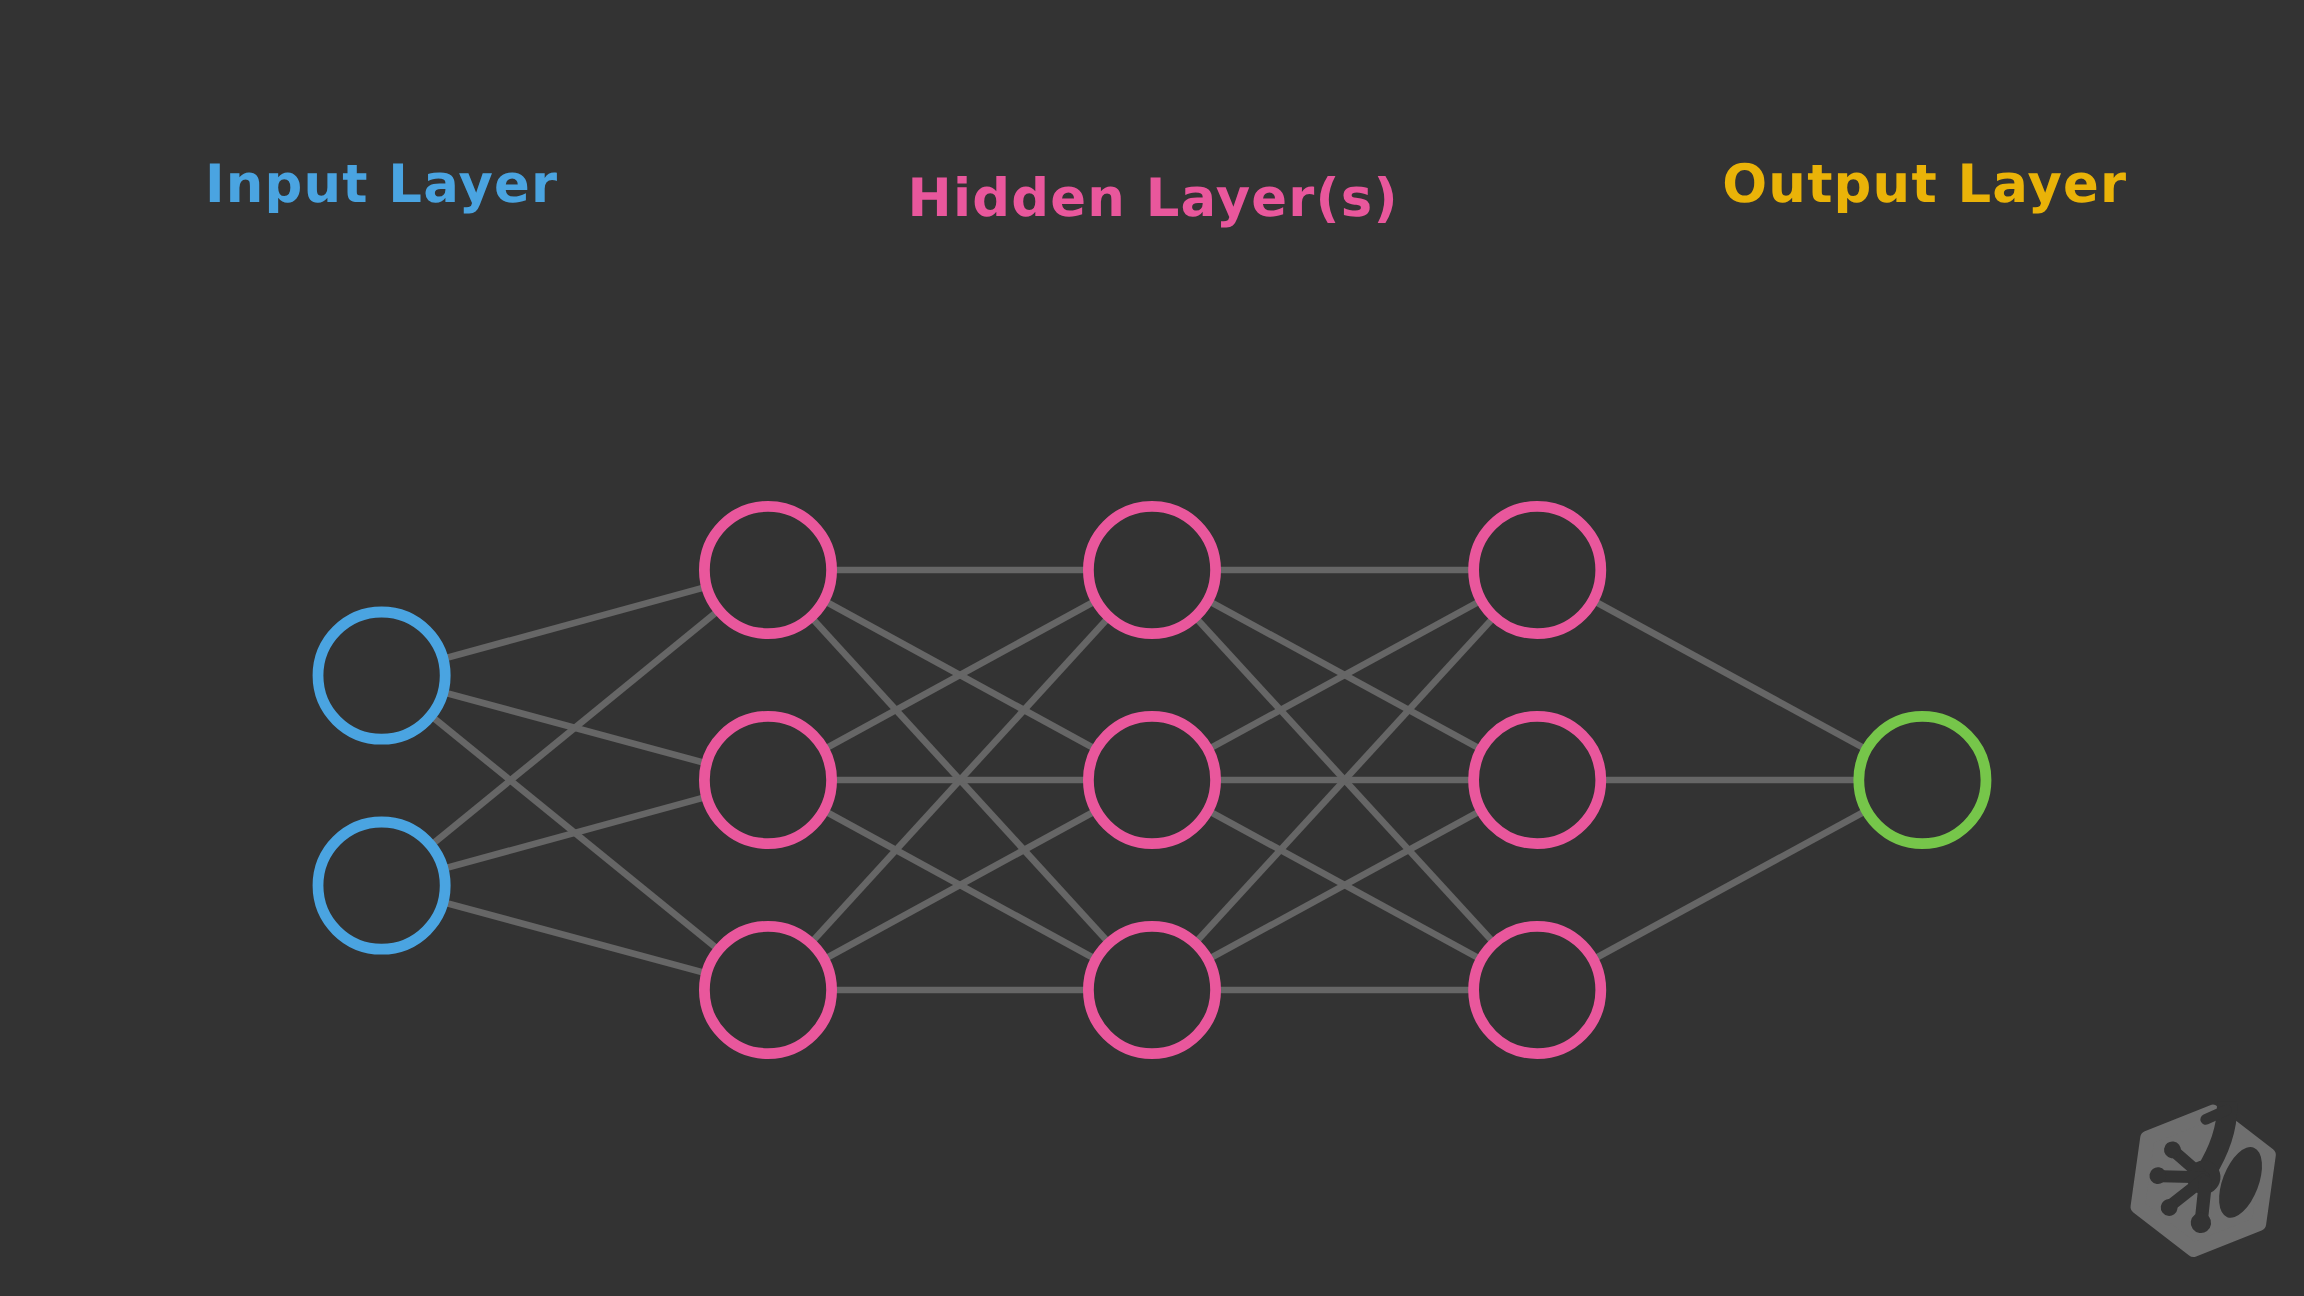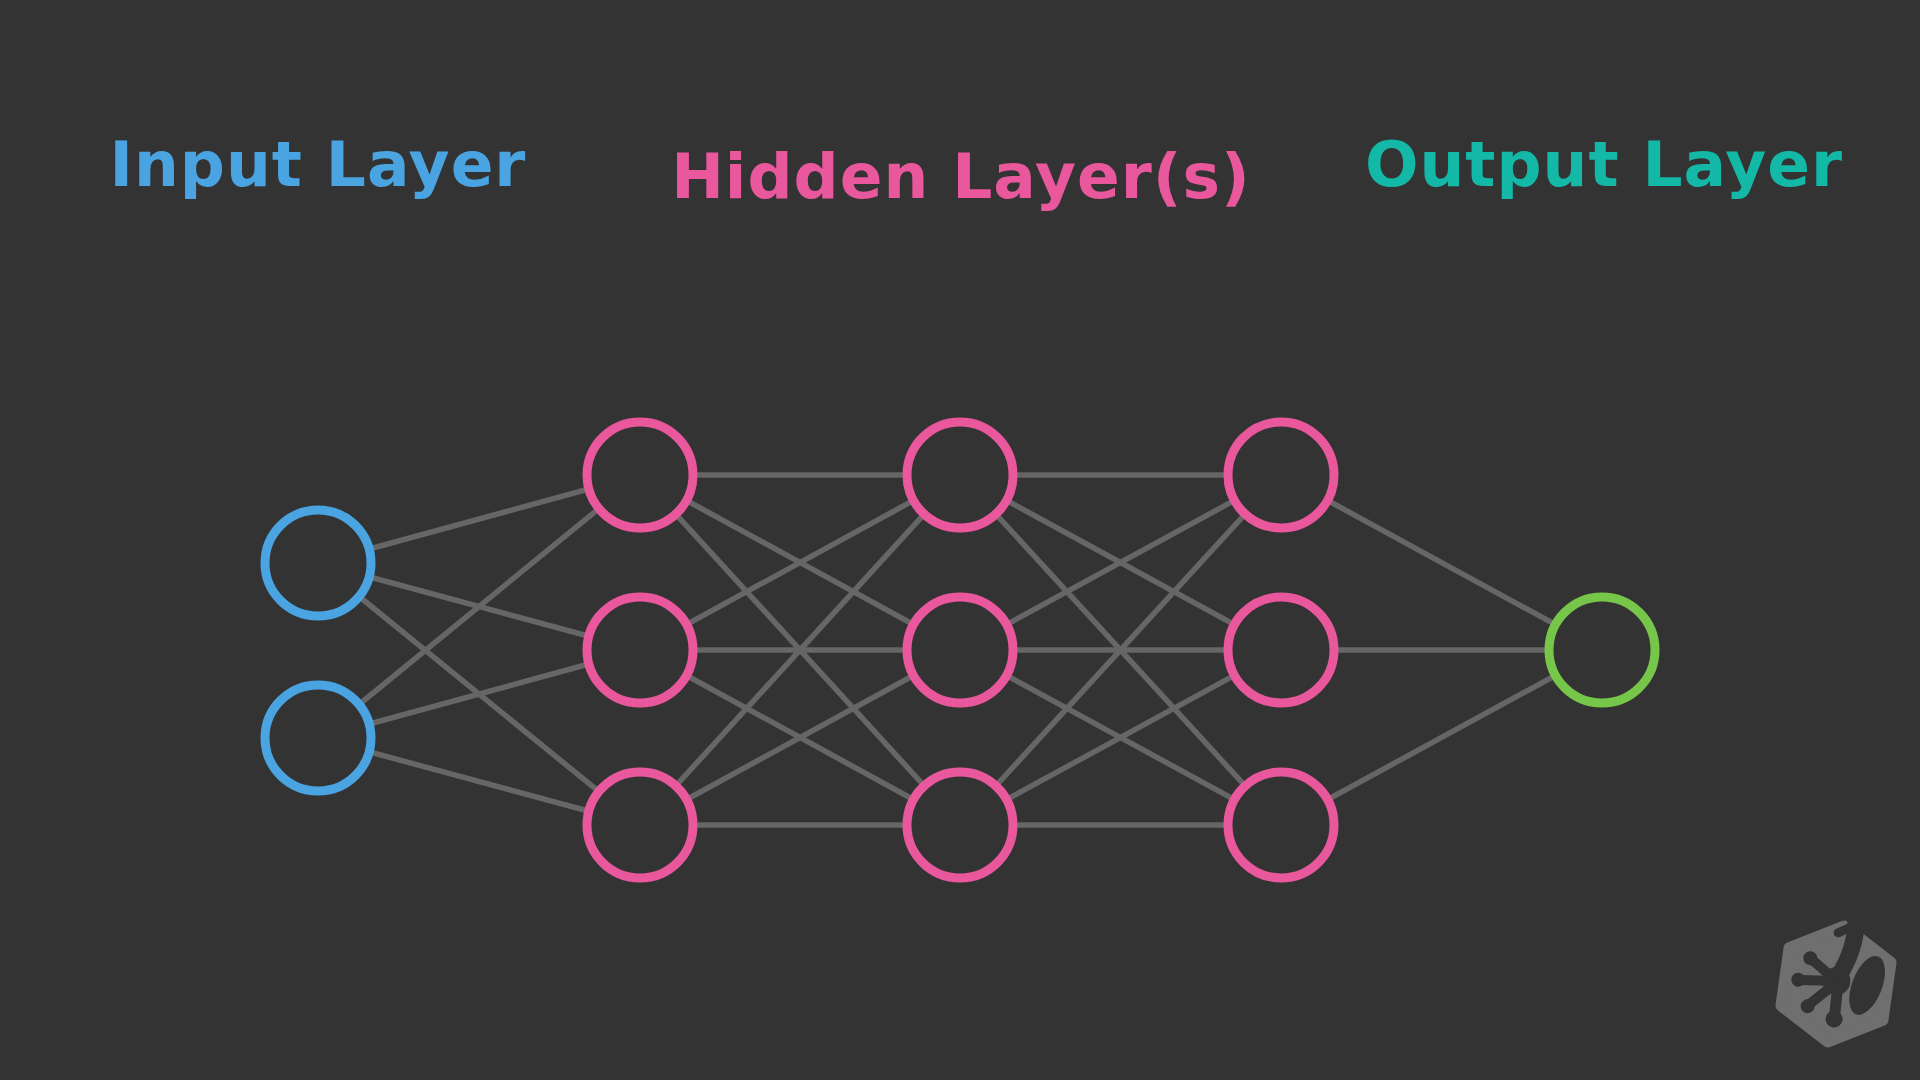--- a/index.html
+++ b/index.html
@@ -14,21 +14,21 @@
   .stage {
     position: relative;
     width: 1920px;
     height: 1080px;
     background: var(--bg, #333333);
   }
   .layer-label {
     position: absolute;
     top: 128px;
     transform: translateX(-50%);
-    font-size: 63px;
+    font-size: 44px;
     font-weight: bold;
     letter-spacing: 1px;
     white-space: nowrap;
     user-select: none;
   }
   .label-input  { left: 318px;  }
   .label-hidden { left: 961px; margin-top: 12px;  }
   .label-output { left: 1604px; }
   .network-svg {
     position: absolute;
@@ -47,21 +47,21 @@
 </style>
 </head>
 <body>
 
 <div class="stage">
 
   <div class="layer-label label-input" style="color: rgb(74, 164, 225);">Input Layer</div>
 
   <div class="layer-label label-hidden" style="color: rgb(233, 87, 156);">Hidden Layer(s)</div>
 
-  <div class="layer-label label-output" style="color: #14b8a6;">Output Layer</div>
+  <div class="layer-label label-output" style="color: #eab308;">Output Layer</div>
 
   <svg class="network-svg" viewBox="0 0 1920 1080">
       <line x1="318" y1="563" x2="640" y2="475" stroke="#666666" stroke-width="5.5"></line>
       <line x1="318" y1="563" x2="640" y2="650" stroke="#666666" stroke-width="5.5"></line>
       <line x1="318" y1="563" x2="640" y2="825" stroke="#666666" stroke-width="5.5"></line>
       <line x1="318" y1="738" x2="640" y2="475" stroke="#666666" stroke-width="5.5"></line>
       <line x1="318" y1="738" x2="640" y2="650" stroke="#666666" stroke-width="5.5"></line>
       <line x1="318" y1="738" x2="640" y2="825" stroke="#666666" stroke-width="5.5"></line>
       <line x1="640" y1="475" x2="960" y2="475" stroke="#666666" stroke-width="5.5"></line>
       <line x1="640" y1="475" x2="960" y2="650" stroke="#666666" stroke-width="5.5"></line>

